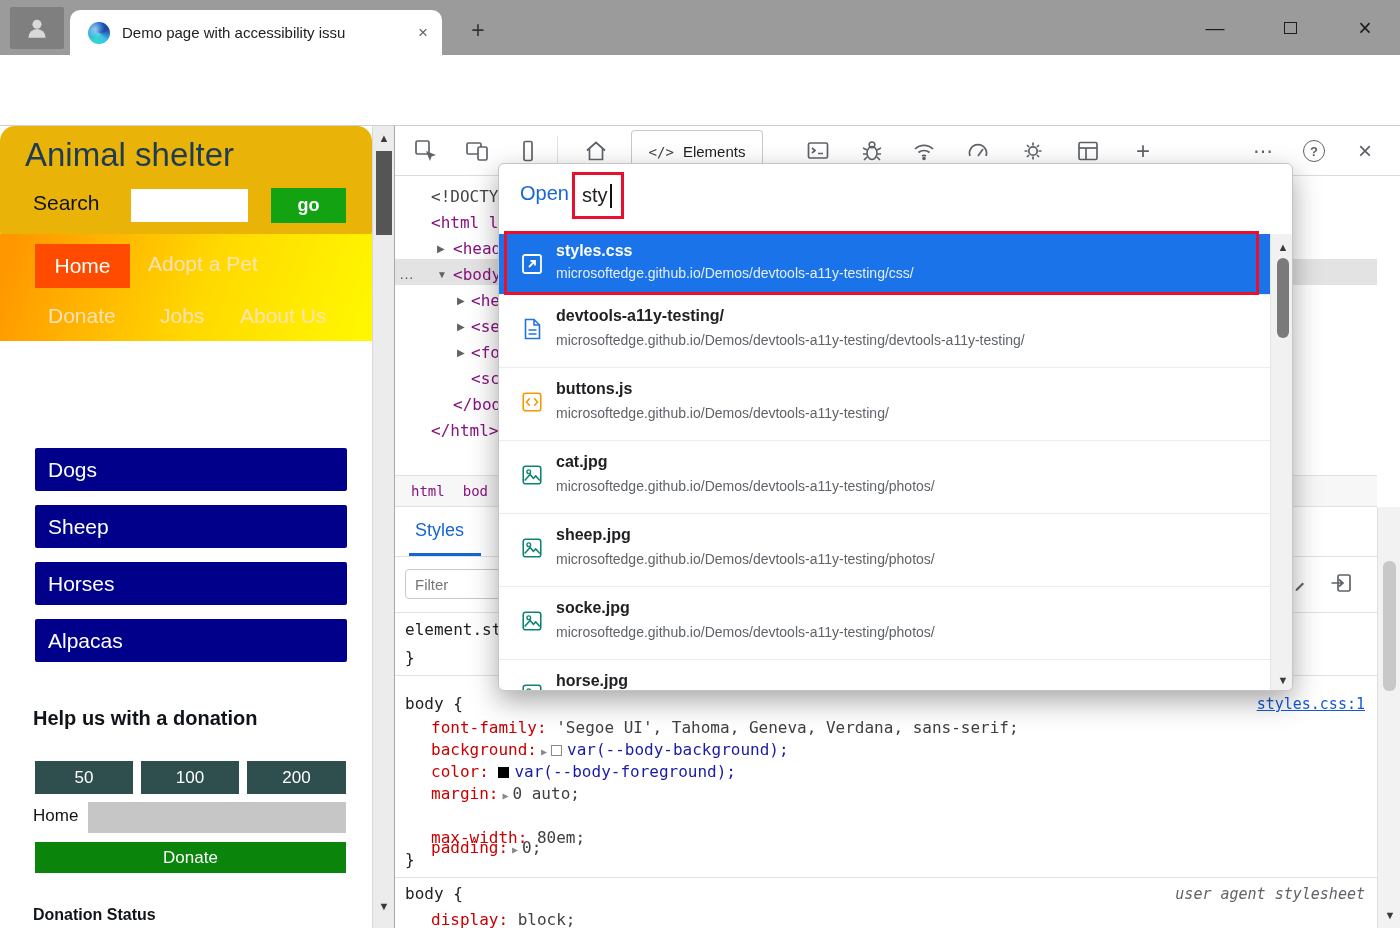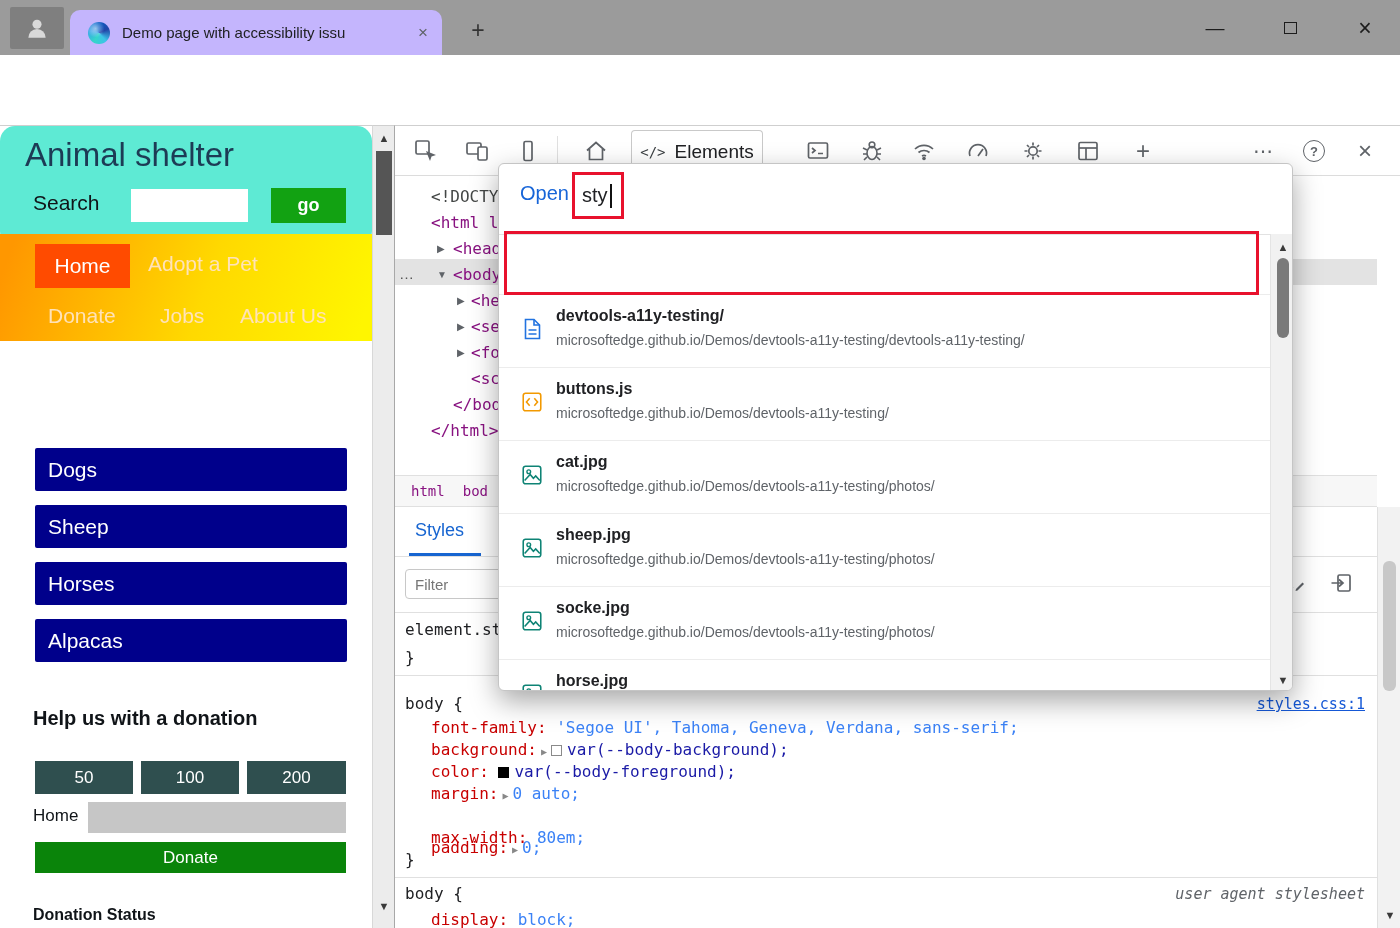--- a/index.html
+++ b/index.html
@@ -2,41 +2,41 @@
 <html><head>
 <meta charset="utf-8">
 <style>
   * { margin:0; padding:0; box-sizing:border-box; }
   html,body { width:1400px; height:928px; font-family:"Liberation Sans", sans-serif; }
   .window { position:relative; width:1400px; height:928px; background:#fff; overflow:hidden; box-shadow:inset 0 0 0 1px #8a8a8a; }
 
   
   .titlebar { position:absolute; left:0; top:0; width:1400px; height:55px; background:#9b9b9b; }
   .avatar-box { position:absolute; left:10px; top:7px; width:54px; height:42px; background:#7f7f7f; border-radius:2px; display:flex; align-items:center; justify-content:center; }
-  .tab { position:absolute; left:70px; top:10px; width:372px; height:45px; background:#c4b5fd; border-radius:10px 10px 0 0; display:flex; align-items:center; padding:0 14px 0 18px; }
+  .tab { position:absolute; left:70px; top:10px; width:372px; height:45px; background:#ffffff; border-radius:10px 10px 0 0; display:flex; align-items:center; padding:0 14px 0 18px; }
   .tab-title { font-size:15px; color:#202124; white-space:nowrap; overflow:hidden; width:258px; margin-left:12px; }
   .tab-close { margin-left:auto; font-size:17px; color:#5f6368; cursor:default; }
   .edge-logo { width:22px; height:22px; border-radius:50%; background:
       radial-gradient(circle at 34% 30%, rgba(255,255,255,.55) 0%, rgba(255,255,255,0) 42%),
       conic-gradient(from 210deg, #35d6c9, #37a5e8, #0b62c8, #2145a8, #3bc3e8, #35d6c9); }
   .newtab { position:absolute; left:463px; top:15px; width:30px; height:30px; font-size:23px; color:#333; display:flex; align-items:center; justify-content:center; }
   .winctl { position:absolute; top:10px; width:50px; height:36px; display:flex; align-items:center; justify-content:center; font-size:19px; color:#1c1c1c; }
   .max-box { width:13px; height:12px; border:1.6px solid #1c1c1c; }
 
   
   .addressbar { position:absolute; left:0; top:55px; width:1400px; height:70px; background:#fff; }
   .nav-btn { position:absolute; top:78px; width:38px; height:38px; display:flex; align-items:center; justify-content:center; font-size:26px; color:#474747; }
   .url-pill { position:absolute; left:158px; top:73px; width:1234px; height:46px; background:#f1f3f4; border-radius:23px; display:flex; align-items:center; }
   .url-text { font-size:17px; margin-left:14px; white-space:nowrap; }
   .u-scheme { color:#5f6368; } .u-domain { color:#202124; font-weight:700; } .u-path { color:#3c4043; font-weight:700; }
   .pill-icon { position:absolute; top:0; height:46px; display:flex; align-items:center; justify-content:center; width:34px; color:#474747; }
 
   
   .page { position:absolute; left:0; top:125px; width:372px; height:803px; background:#fff; overflow:hidden; border-top:1px solid #cfcfcf; }
-  .page-header { position:absolute; left:0; top:0; width:372px; height:120px; background:#5eead4;border-radius:15px; }
+  .page-header { position:absolute; left:0; top:0; width:372px; height:120px; background:#eab308;border-radius:15px; }
   .page-title { position:absolute; left:25px; top:10px; font-size:33px; color:#1d3b55; }
   .search-label { position:absolute; left:33px; top:65px; font-size:21px; color:#101418; }
   .search-input { position:absolute; left:131px; top:63px; width:117px; height:33px; background:#fff; border:none; font-size:17px; padding:0 6px; }
   .go-btn { position:absolute; left:271px; top:62px; width:75px; height:35px; background:#12a212; color:#fff; font-size:18px; font-weight:700; border:none; display:flex; align-items:center; justify-content:center; }
   .page-nav { position:absolute; left:0; top:108px; width:372px; height:107px; background:linear-gradient(110deg,#ff9700 4%,#ffd900 55%,#fff600 96%); }
   .home-btn { position:absolute; left:35px; top:10px; width:95px; height:44px; background:#ff4b00; color:#fff; font-size:21px; display:flex; align-items:center; justify-content:center; }
   .nav-link { position:absolute; font-size:21px; color:#ffe2b8; }
   .animal-btn { position:absolute; left:35px; width:312px; height:43px; background:#00008b; color:#fff; font-size:21px; display:flex; align-items:center; padding-left:13px; border-radius:2px; }
   .help-heading { position:absolute; left:33px; font-size:20px; font-weight:700; color:#101418; }
   .amt-btn { position:absolute; top:635px; height:33px; background:#2f4f4f; color:#fff; font-size:17px; display:flex; align-items:center; justify-content:center; }
@@ -50,21 +50,21 @@
   .scroll-arrow { position:absolute; left:0; width:22px; height:20px; display:flex; align-items:center; justify-content:center; font-size:11px; color:#3a3a3a; }
   .page-thumb { position:absolute; left:3px; top:25px; width:16px; height:84px; background:#555; }
 
   
   .devtools { position:absolute; left:394px; top:125px; width:1006px; height:803px; background:#fff; border-left:1px solid #a8a8a8; border-top:1px solid #cfcfcf; overflow:hidden; }
   .dt-toolbar { position:absolute; left:0; top:0; width:1006px; height:50px; border-bottom:1px solid #dcdcdc; background:#fff; }
   .dt-icon { position:absolute; top:12px; width:26px; height:26px; display:flex; align-items:center; justify-content:center; }
   .dt-divider { position:absolute; left:162px; top:10px; width:1px; height:30px; background:#e0e0e0; }
   .elements-tab { position:absolute; left:236px; top:4px; width:132px; height:45px; border:1px solid #c9c9c9; border-radius:4px; display:flex; align-items:center; justify-content:center; gap:9px; border-bottom:3px solid #1765d1; }
   .elements-glyph { font-family:"DejaVu Sans Mono", monospace; font-size:14px; color:#3c4043; }
-  .elements-label { font-size:19px; color:#202124; }
+  .elements-label { font-size:15px; color:#202124; }
   .dt-glyph { font-size:20px; color:#5f6368; }
   .help-circle { width:22px; height:22px; border:1.7px solid #5f6368; border-radius:50%; display:flex; align-items:center; justify-content:center; font-size:13px; color:#5f6368; font-weight:700; }
 
   .dom-band { position:absolute; left:0; top:133px; width:982px; height:26px; background:#e3e3e3; }
   .dom-line { position:absolute; font-family:"DejaVu Sans Mono", monospace; font-size:16px; line-height:26px; white-space:pre; }
   .tag { color:#881280; } .doctype { color:#444746; }
   .tree-arrow { position:absolute; font-size:10px; color:#5f6368; line-height:26px; }
   .gutter-menu { position:absolute; left:4px; font-size:15px; color:#555; line-height:22px; letter-spacing:1px; }
 
   .crumb-bar { position:absolute; left:0; top:349px; width:982px; height:32px; background:#f7f7f7; border-top:1px solid #e0e0e0; border-bottom:1px solid #e0e0e0; display:flex; align-items:center; gap:18px; padding-left:16px; }
@@ -73,21 +73,21 @@
   .styles-tabs { position:absolute; left:0; top:381px; width:982px; height:50px; border-bottom:1px solid #e0e0e0; background:#fff; }
   .styles-tab { position:absolute; left:20px; top:13px; font-size:18px; color:#1765d1; }
   .styles-underline { position:absolute; left:14px; top:46px; width:72px; height:3px; background:#1765d1; }
 
   .filter-row { position:absolute; left:0; top:431px; width:982px; height:56px; border-bottom:1px solid #e0e0e0; background:#fff; }
   .filter-input { position:absolute; left:10px; top:12px; width:130px; height:30px; border:1px solid #c8c8c8; border-radius:4px; font-size:15px; color:#444; padding:0 9px; background:#fff; }
   .filter-input::placeholder { color:#767676; }
 
   .css-area { font-family:"DejaVu Sans Mono", monospace; font-size:16px; color:#202124; }
   .css-line { position:absolute; white-space:pre; line-height:22px; }
-  .pname { color:#c80000; } .pval { color:#3b82f6; } .pval.var { color:#1a1aa6; }
+  .pname { color:#c80000; } .pval { color:#404040; } .pval.var { color:#1a1aa6; }
   .exp-arrow { font-size:10px; color:#888; margin:0 4px; }
   .swatch { display:inline-block; width:11px; height:11px; border:1px solid #8a8a8a; margin-right:5px; vertical-align:-1px; }
   .swatch.white { background:#fff; } .swatch.black { background:#000; border-color:#000; }
   .src-link { position:absolute; font-family:"DejaVu Sans Mono", monospace; font-size:15px; color:#1558d6; text-decoration:underline; }
   .ua-label { position:absolute; font-family:"DejaVu Sans Mono", monospace; font-size:15px; font-style:italic; color:#5f6368; }
   .rule-divider { position:absolute; left:0; width:982px; height:1px; background:#e0e0e0; }
 
   .dt-scroll { position:absolute; left:982px; top:381px; width:24px; height:422px; background:#f2f2f2; border-left:1px solid #e0e0e0; }
   .dt-thumb { position:absolute; left:5px; top:54px; width:13px; height:130px; background:#c8c8c8; border-radius:6px; }
 
@@ -350,20 +350,30 @@
     </div>
 
     <div class="dialog">
       <div class="dlg-label">Open</div>
       <div class="dlg-query">
           <span>sty</span>
           <span class="caret"></span>
         </div>
       <div class="dlg-sep"></div>
 
+      <div class="result sel" style="top:70px; height:60px;">
+        <span class="r-icon" style="top:18px;">
+          <svg width="24" height="24" viewBox="0 0 24 24">
+              <rect x="3" y="3" width="18" height="18" rx="2" fill="none" stroke="#fff" stroke-width="1.8"></rect>
+              <path d="M9 15 L15 9 M10.5 9 H15 V13.5" fill="none" stroke="#fff" stroke-width="1.8"></path>
+            </svg>
+        </span>
+        <span class="r-name" style="top:8px;">styles.css</span>
+        <span class="r-path" style="top:31px;">microsoftedge.github.io/Demos/devtools-a11y-testing/css/</span>
+      </div>
 
       <div class="result result-border" style="top:130px; height:73px;">
         <span class="r-icon" style="top:22px;">
           <svg width="24" height="24" viewBox="0 0 24 24">
               <path d="M5.5 2.5 H14 L19.5 8 V21.5 H5.5 Z" fill="none" stroke="#2273e0" stroke-width="1.6"></path>
               <path d="M14 2.5 V8 H19.5" fill="none" stroke="#2273e0" stroke-width="1.6"></path>
               <line x1="8.5" y1="13" x2="16.5" y2="13" stroke="#2273e0" stroke-width="1.5"></line>
               <line x1="8.5" y1="17" x2="16.5" y2="17" stroke="#2273e0" stroke-width="1.5"></line>
             </svg>
         </span>

